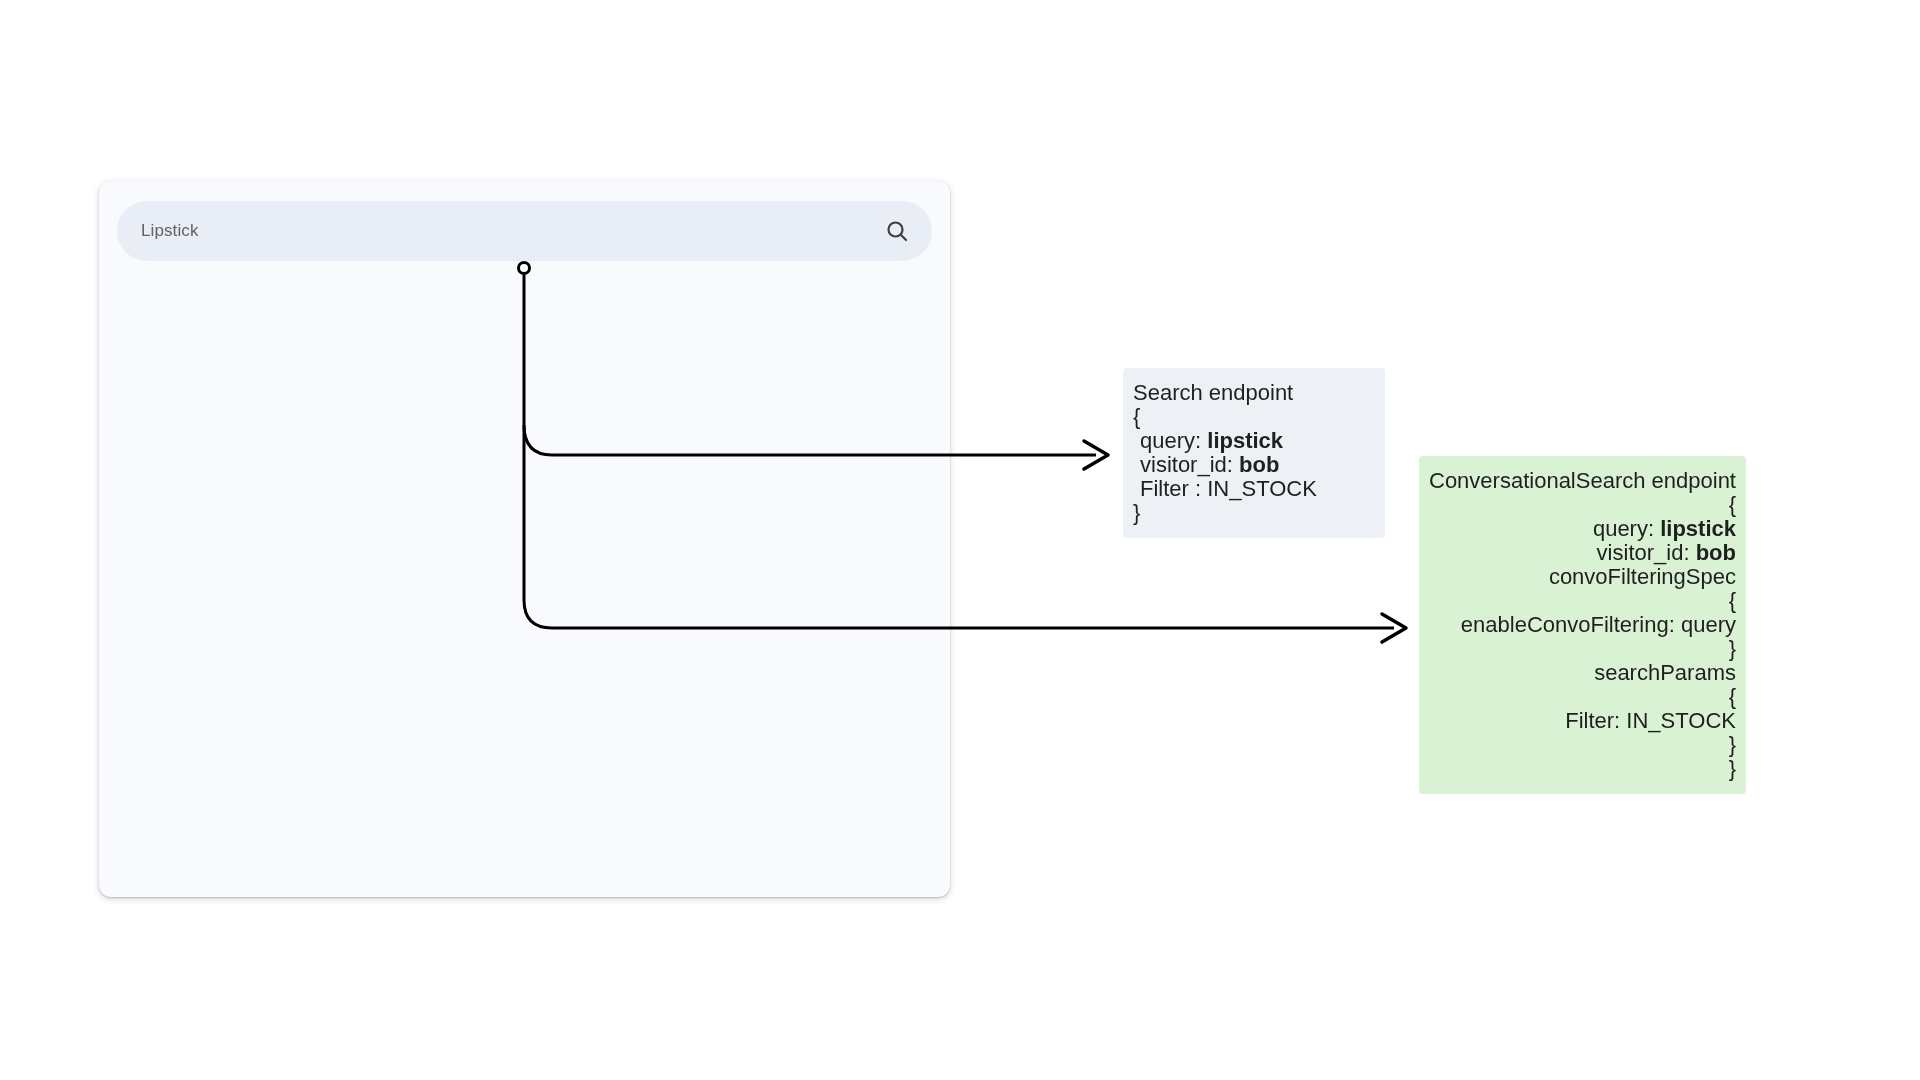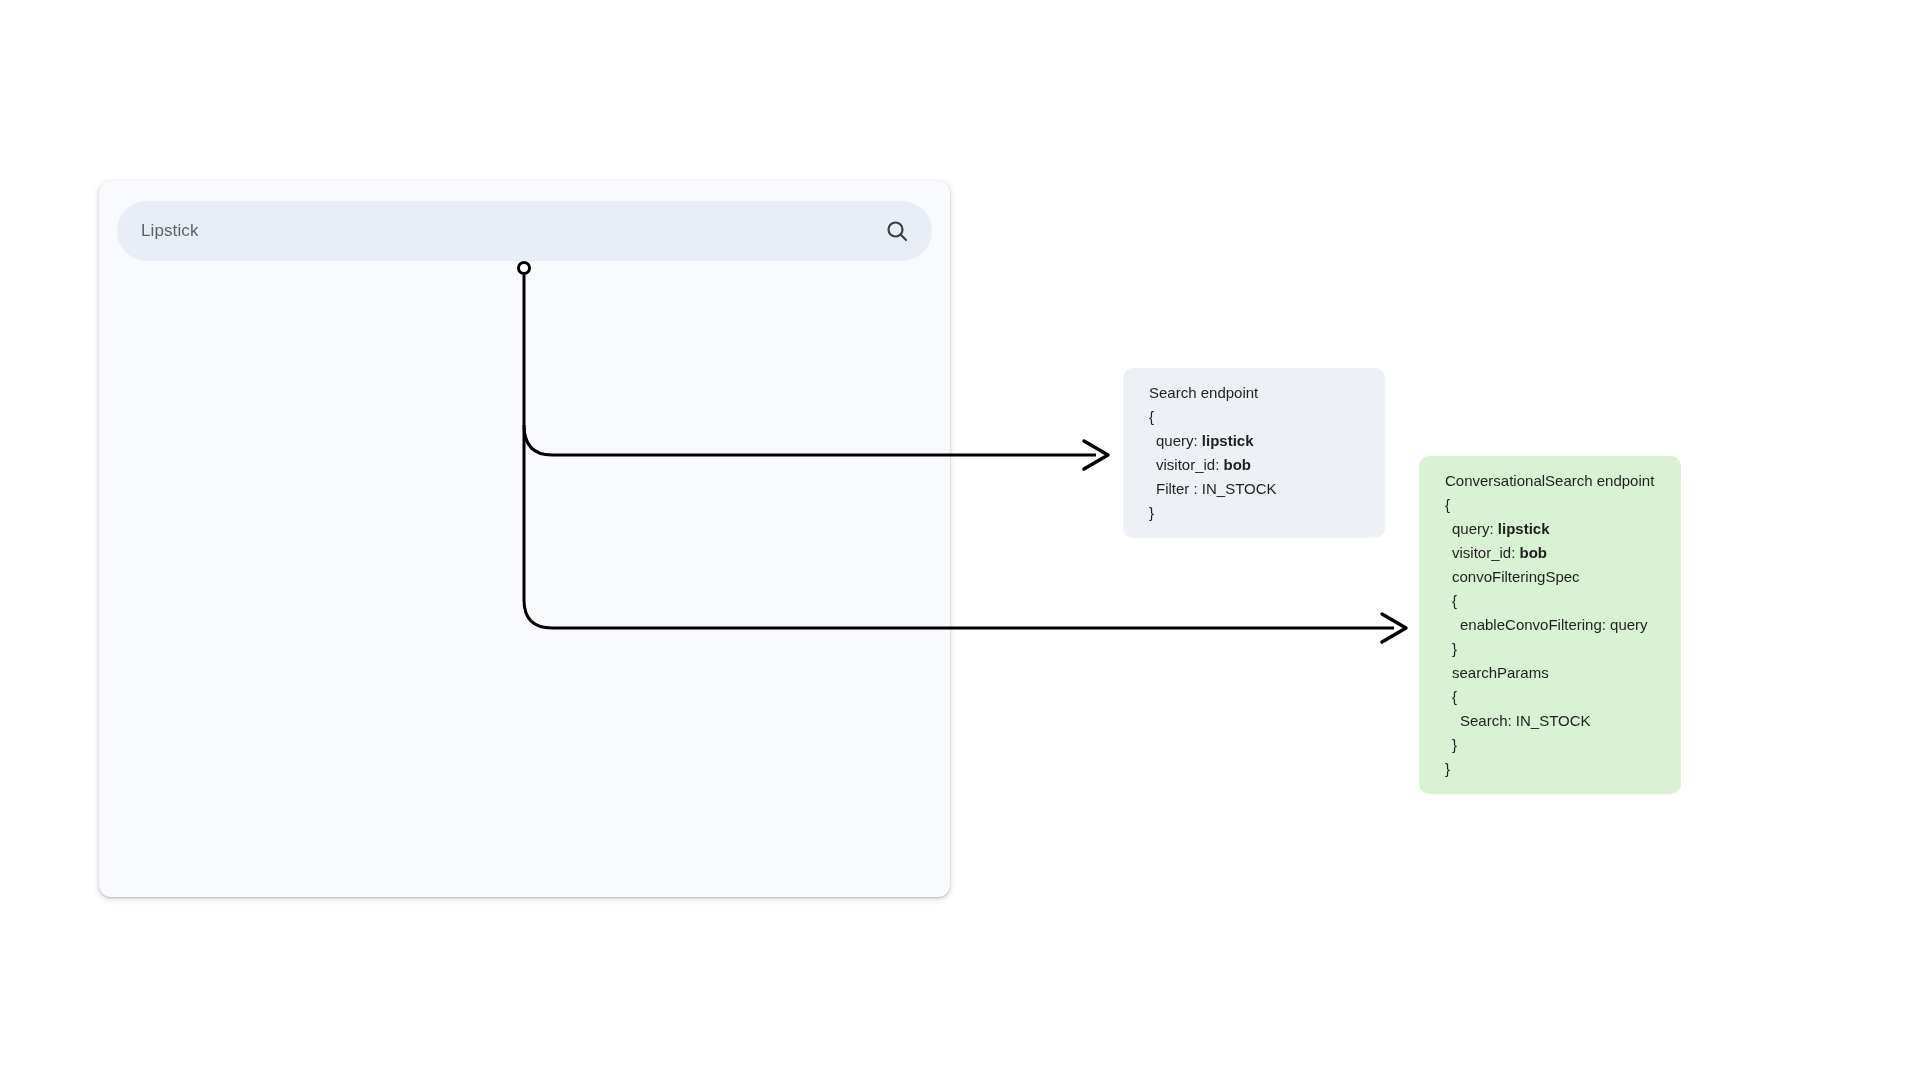--- a/index.html
+++ b/index.html
@@ -30,26 +30,26 @@
     display:flex;align-items:center;padding:0 22px 0 24px;cursor:text;
   }
   .search-pill .query{flex:1;font-size:17px;color:var(--query-text);letter-spacing:.1px;}
   .search-pill .icon{width:26px;height:26px;display:flex;align-items:center;justify-content:center;cursor:pointer;}
 
   
   .connectors{position:absolute;left:0;top:0;width:1920px;height:1080px;pointer-events:none;}
 
   
   .codebox{
-    position:absolute;border-radius:10px;padding:13px 26px;
-    font-size:15px;line-height:24px;color:var(--code-text);
+    position:absolute;border-radius:4px;padding:13px 10px;
+    font-size:22px;line-height:24px;color:var(--code-text);
     white-space:nowrap;width:max-content;min-width:262px;
   }
   .codebox.gray{left:1123px;top:368px;background:var(--gray-box-bg);}
-  .codebox.green{left:1419px;top:456px;background:var(--green-box-bg);}
+  .codebox.green{left:1419px;top:456px;background:var(--green-box-bg);text-align:right;}
   .code-line{white-space:pre;}
   .code-line .bold{font-weight:bold;}
   .indent-0{padding-left:0;}
   .indent-1{padding-left:7px;}
   .indent-2{padding-left:15px;}
 </style>
 </head>
 <body>
 
 <div class="canvas">
@@ -93,19 +93,19 @@
     <div>
         <div class="code-line indent-0"><span>{</span></div>
         <div class="code-line indent-1"><span>query: </span><span class="bold">lipstick</span></div>
         <div class="code-line indent-1"><span>visitor_id: </span><span class="bold">bob</span></div>
         <div class="code-line indent-1"><span>convoFilteringSpec</span></div>
         <div class="code-line indent-1"><span>{</span></div>
         <div class="code-line indent-2"><span>enableConvoFiltering: query</span></div>
         <div class="code-line indent-1"><span>}</span></div>
         <div class="code-line indent-1"><span>searchParams</span></div>
         <div class="code-line indent-1"><span>{</span></div>
-        <div class="code-line indent-2"><span>Search: IN_STOCK</span></div>
+        <div class="code-line indent-2"><span>Filter: IN_STOCK</span></div>
         <div class="code-line indent-1"><span>}</span></div>
         <div class="code-line indent-0"><span>}</span></div>
       </div>
   </div>
 
 </div>
 
 </body></html>

